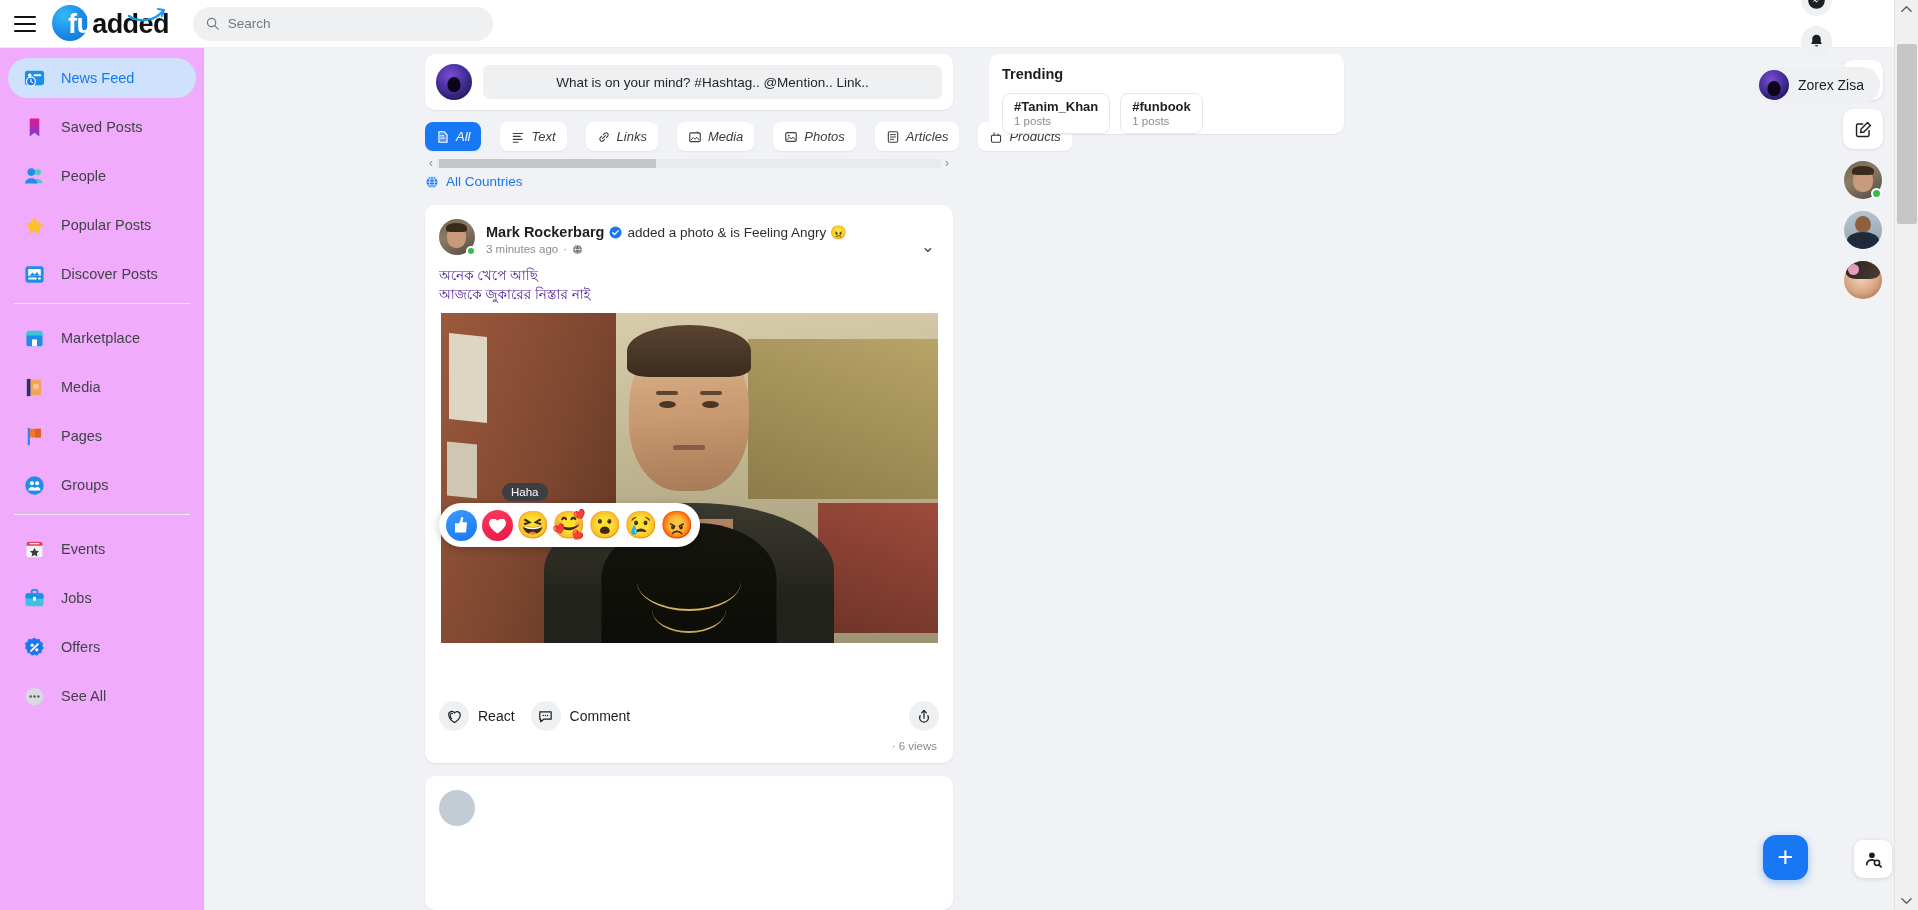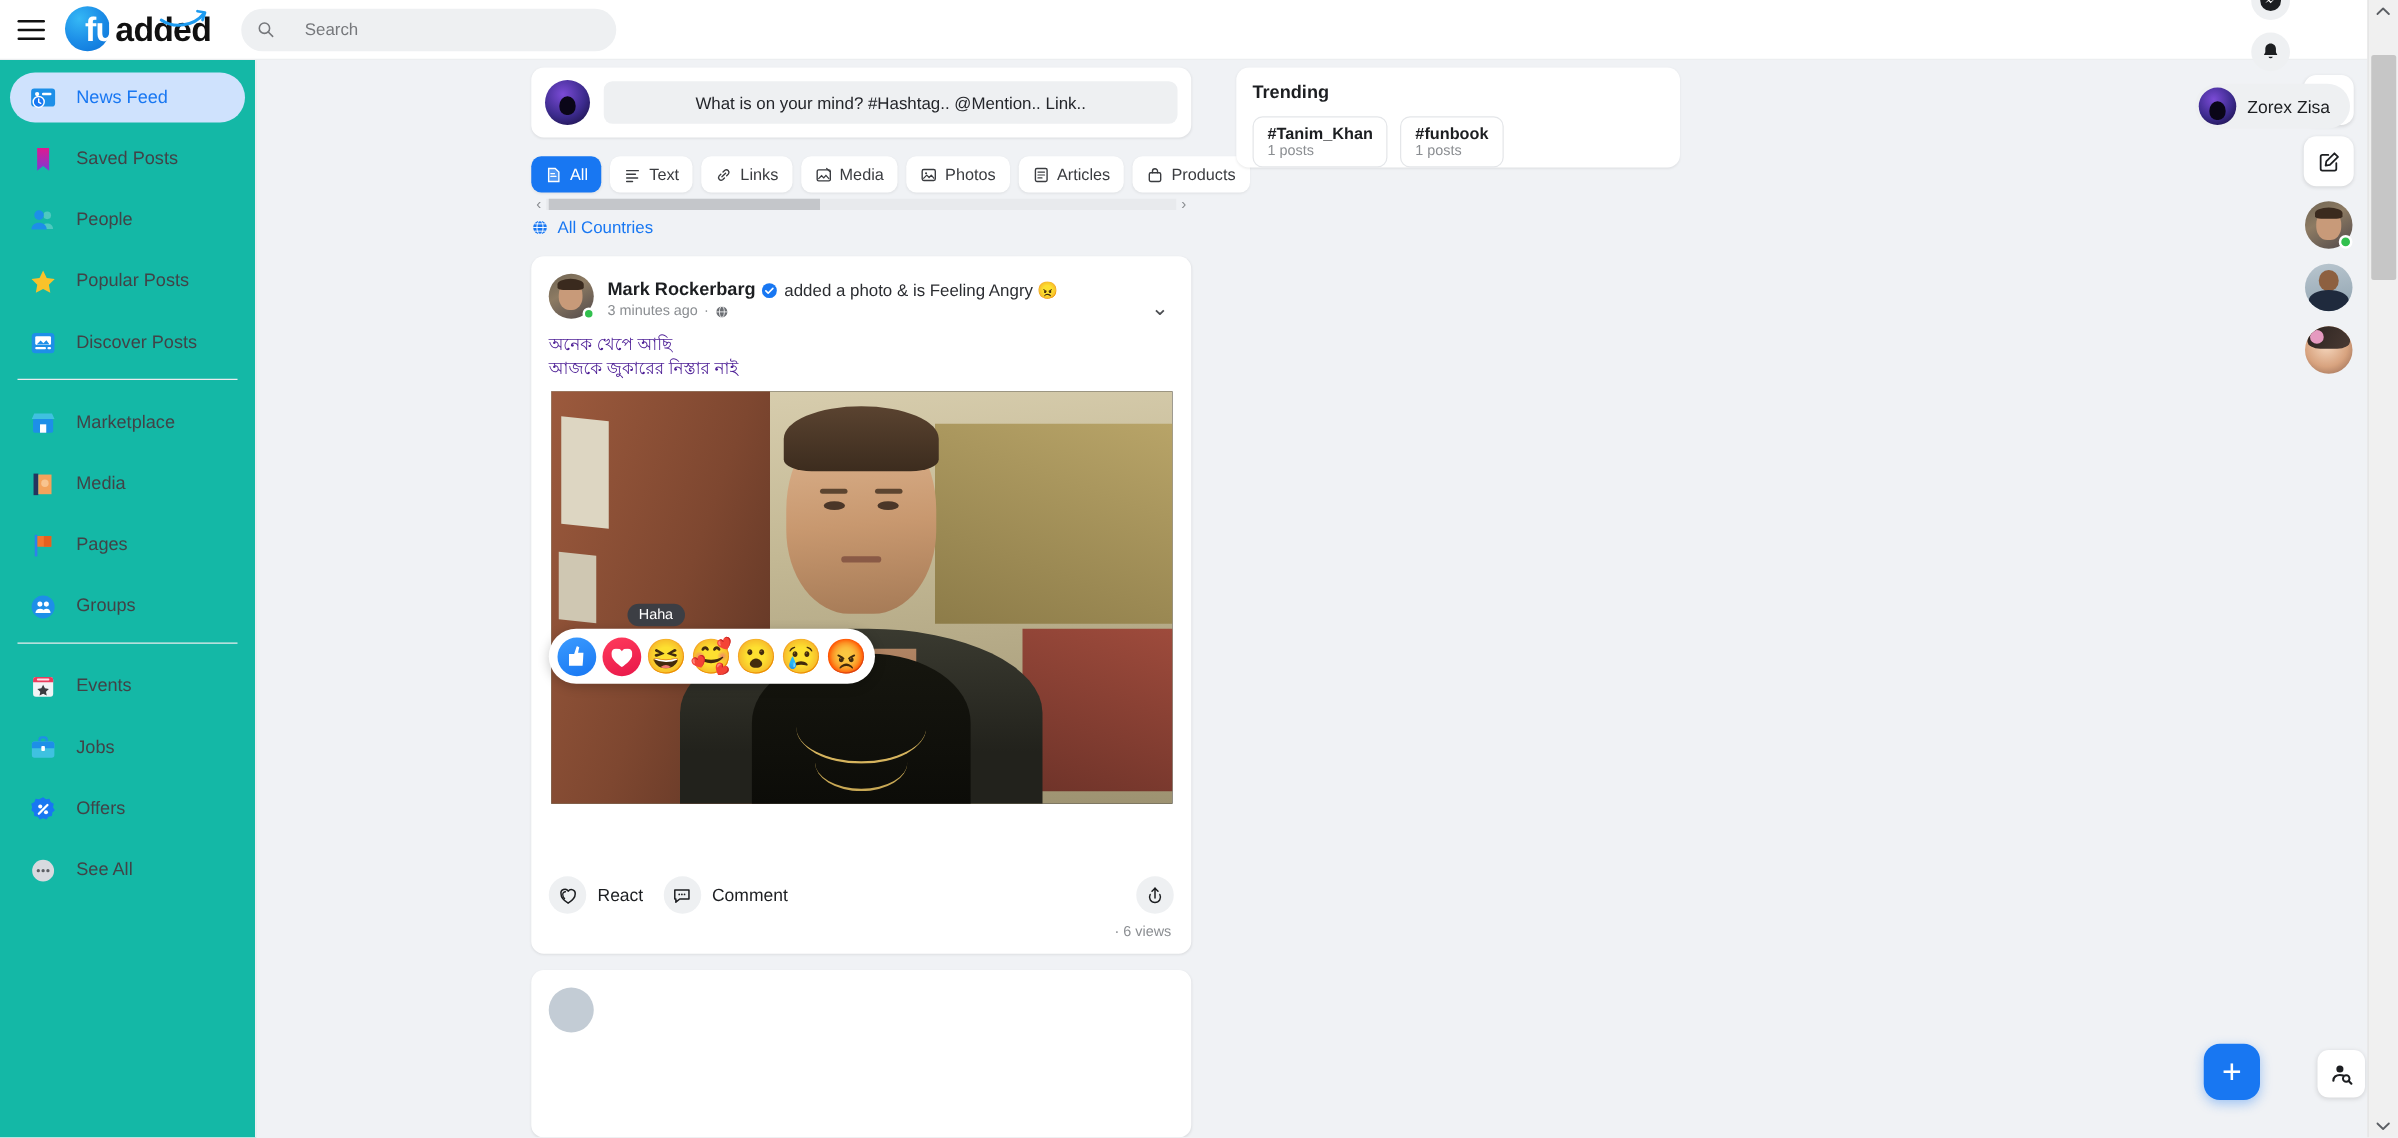--- a/index.html
+++ b/index.html
@@ -44,21 +44,21 @@
     z-index: 3;
   }
 
   .search-box {
     margin-left: 24px;
     width: 300px; height: 34px;
     background: #eef0f2; border-radius: 18px;
     display: flex; align-items: center; padding: 0 12px;
     cursor: text;
   }
-  .search-box .ph { font-size: 13.5px; color: #76787c; margin-left: 24px; }
+  .search-box .ph { font-size: 13.5px; color: #76787c; margin-left: 8px; }
 
   .header-right {
     margin-left: auto; display: flex; align-items: center; gap: 10px;
     padding-right: 14px;
     flex-direction: column;
   }
   .circ-btn {
     width: 31px; height: 31px; border-radius: 50%;
     background: #eef0f2; display: flex; align-items: center; justify-content: center;
     cursor: pointer;
@@ -78,21 +78,21 @@
     transform: translateX(-50%);
     width: 13px; height: 15px; border-radius: 50% 50% 44% 44%;
     background: #0a0618;
   }
   .user-name { font-size: 14px; color: #1c1e21; font-weight: 400; white-space: nowrap; }
 
   
   .sidebar {
     position: absolute; left: 0; top: 48px;
     width: 205px; height: 862px;
-    background: #14b8a6;
+    background: #f0abfc;
     padding-top: 10px;
     border-right: 1px solid #eceef0;
     overflow: hidden;
   }
   .nav-item {
     display: flex; align-items: center; gap: 15px;
     height: 40px; margin: 0 8px 9px 8px;
     padding-left: 14px; border-radius: 22px;
     cursor: pointer;
   }
@@ -121,21 +121,21 @@
     flex: 1; margin-left: 11px; height: 34px;
     background: #eef0f2; border-radius: 7px;
     display: flex; align-items: center; justify-content: center;
     font-size: 13.5px; color: #24262b; cursor: text;
   }
 
   
   .tabs-row {
     position: absolute; left: 220px; top: 74px;
     width: 528px; height: 32px;
-    display: flex; gap: 7px; align-items: flex-end;
+    display: flex; gap: 19px; align-items: flex-start; font-style: italic;
   }
   .tab {
     height: 29px; border-radius: 8px; background: #fff;
     display: flex; align-items: center; gap: 6px;
     padding: 0 11px; font-size: 13px; color: #3a3c40;
     cursor: pointer; white-space: nowrap; flex: none;
     box-shadow: 0 1px 2px rgba(0,0,0,.06);
   }
   .tab.active { background: #1877f2; color: #fff; }
 

